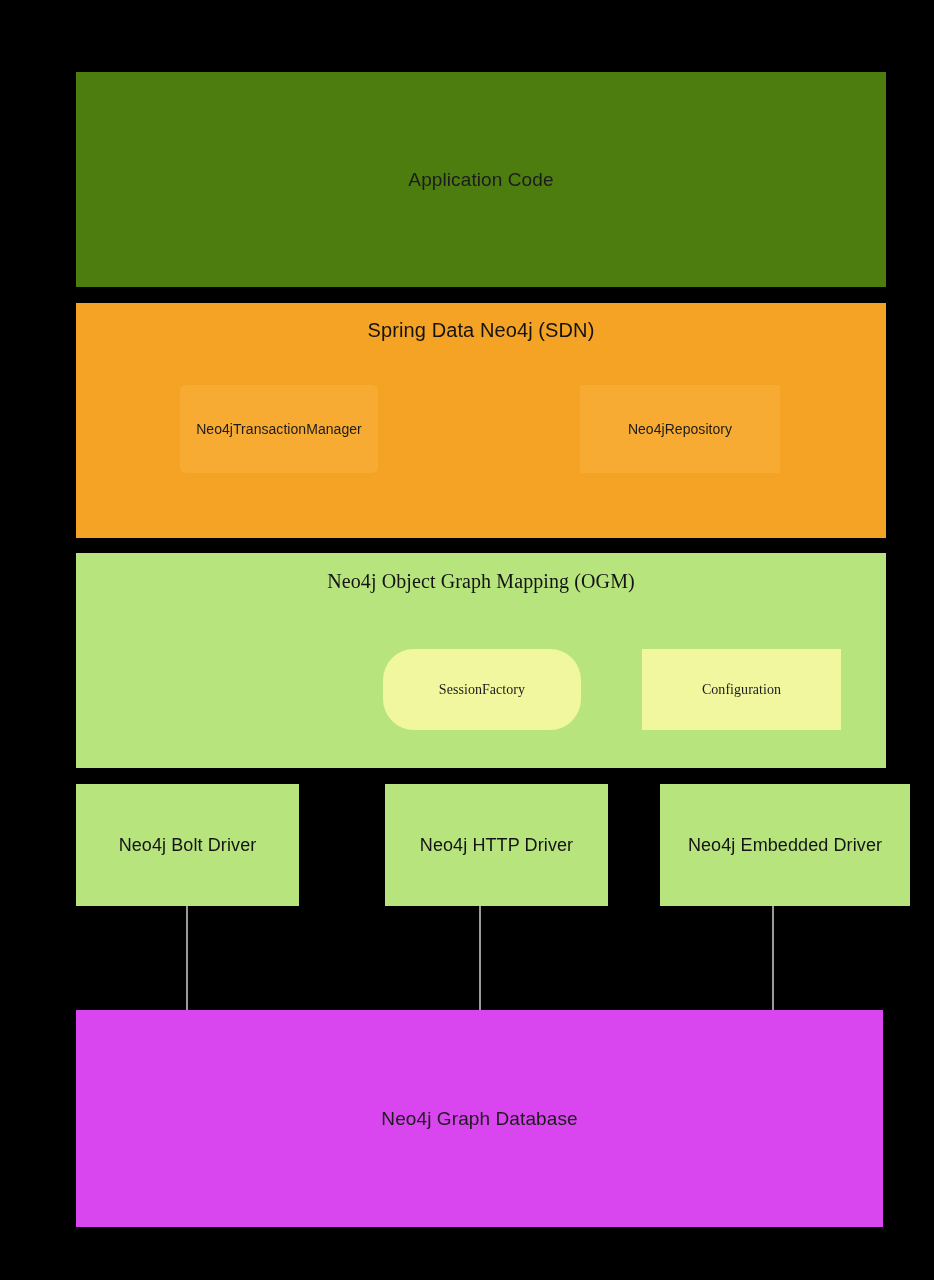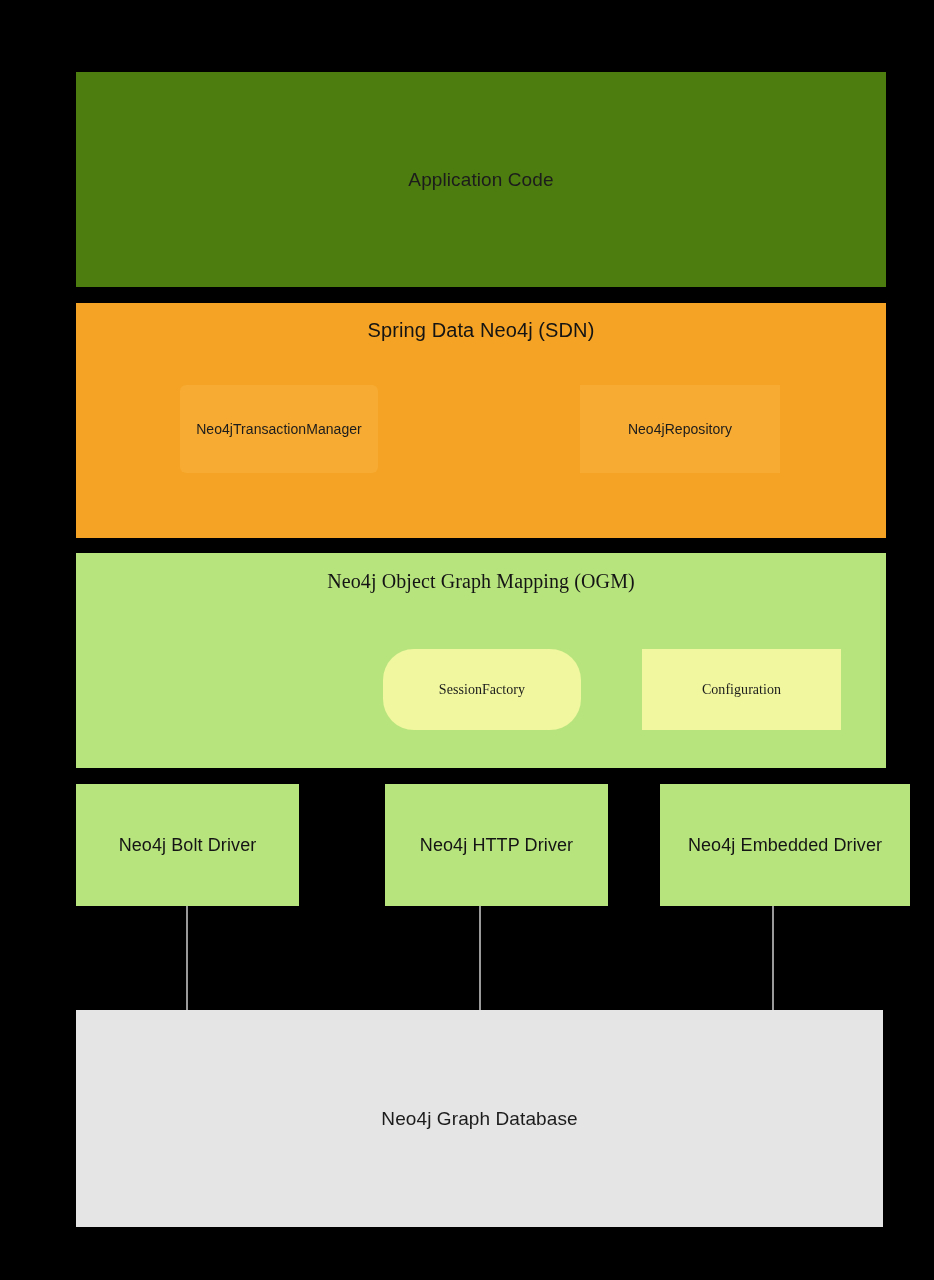--- a/index.html
+++ b/index.html
@@ -158,21 +158,21 @@
   .connector-bolt     { left: 186px; }
   .connector-http     { left: 479px; }
   .connector-embedded { left: 772px; }
 
   
   .database {
     left: 76px;
     top: 1010px;
     width: 807px;
     height: 217px;
-    background: #e5e5e5;
+    background: #d946ef;
   }
   .database .centered-label {
     position: absolute;
     left: 0;
     right: 0;
     top: 50%;
     transform: translateY(-50%);
     text-align: center;
     font-size: 19px;
     color: #1c1c1c;

